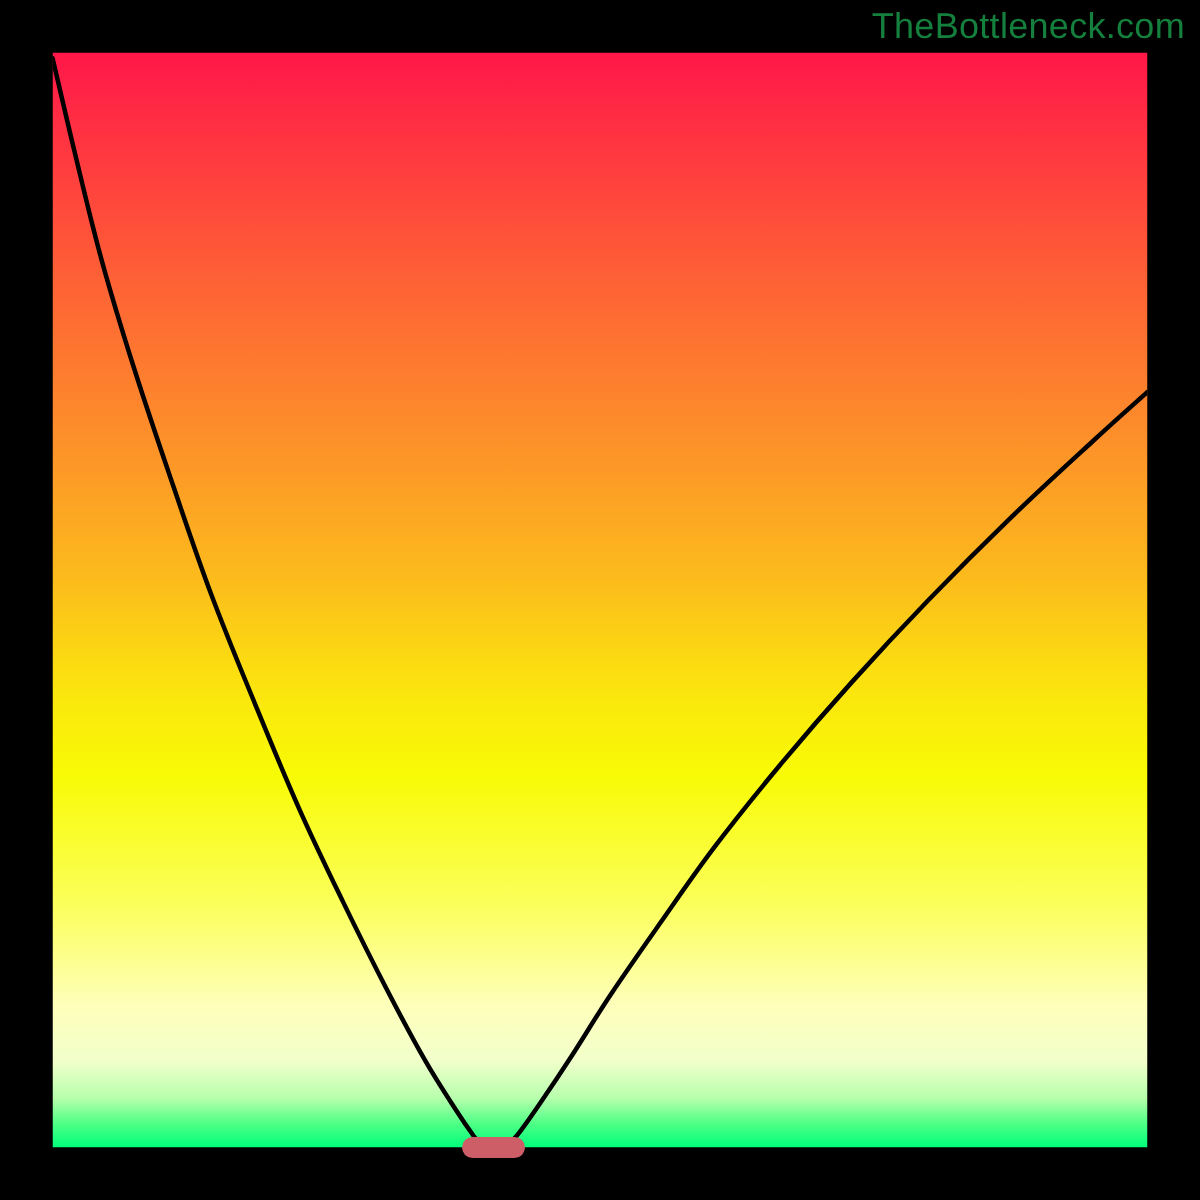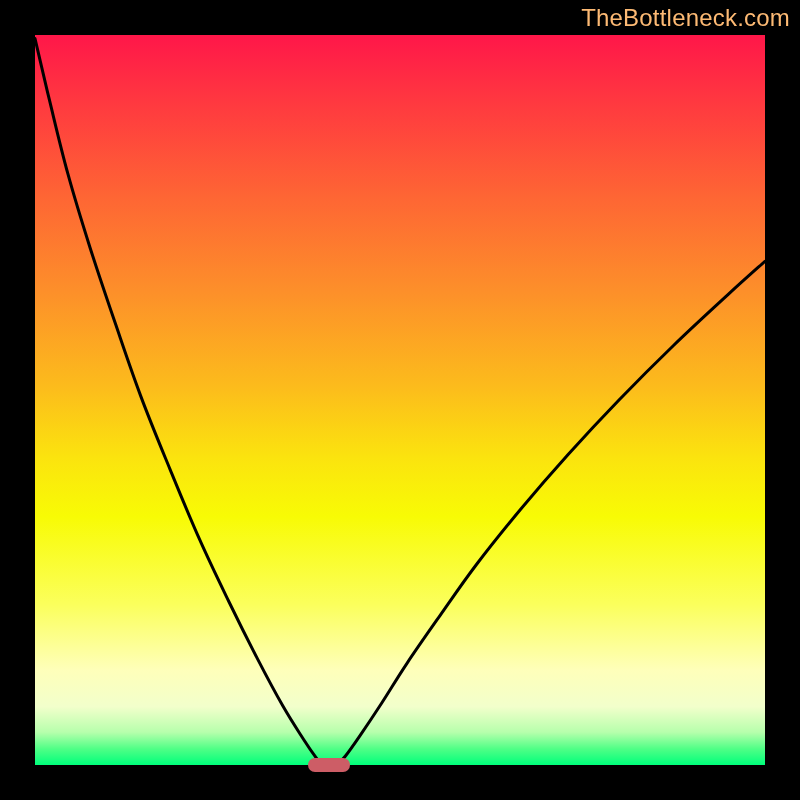--- a/index.html
+++ b/index.html
@@ -16,21 +16,21 @@
     left: 0;
     top: 0;
     width: 800px;
     height: 800px;
     background: #000;
   }
   .watermark {
     position: absolute;
     top: 4px;
     right: 10px;
-    color: #fdba74;
+    color: #15803d;
     font-size: 24px;
     font-weight: 400;
     letter-spacing: 0.2px;
     z-index: 10;
   }
   .plot {
     position: absolute;
     left: 35px;
     top: 35px;
     width: 730px;

